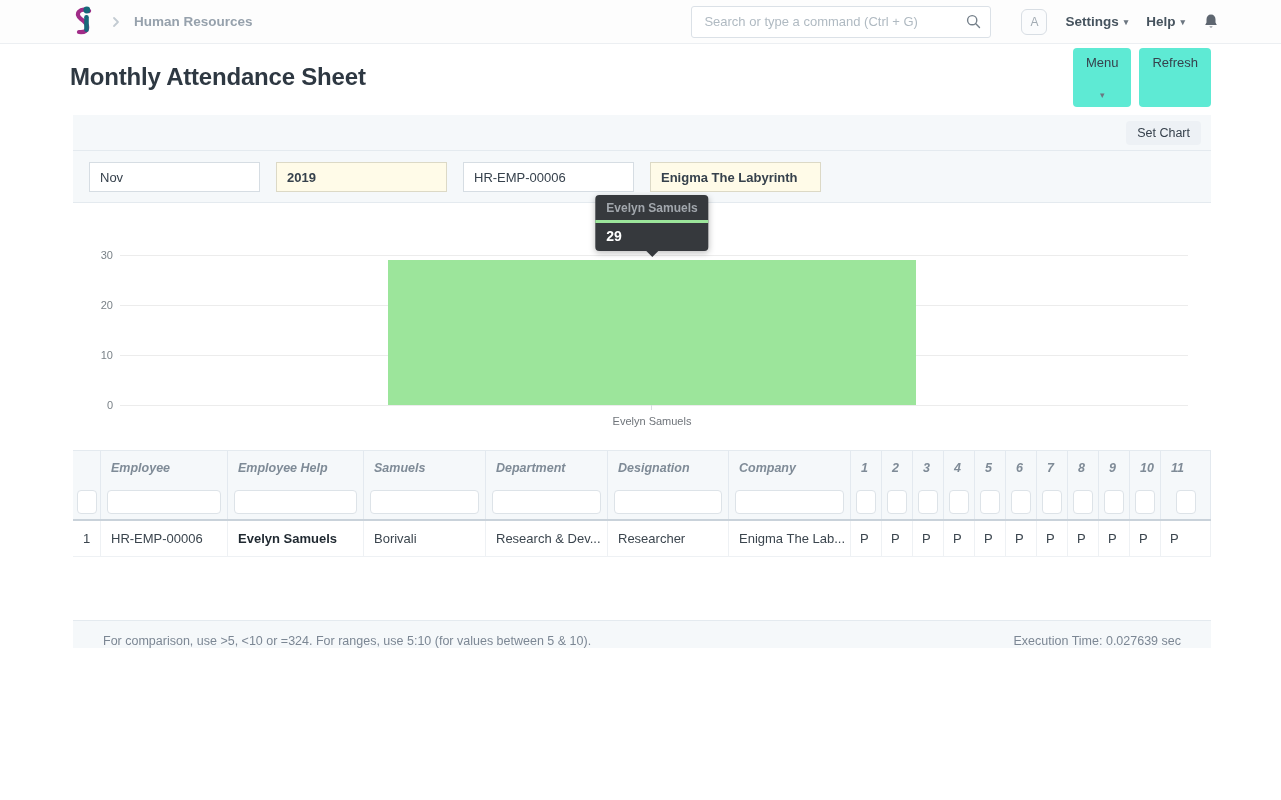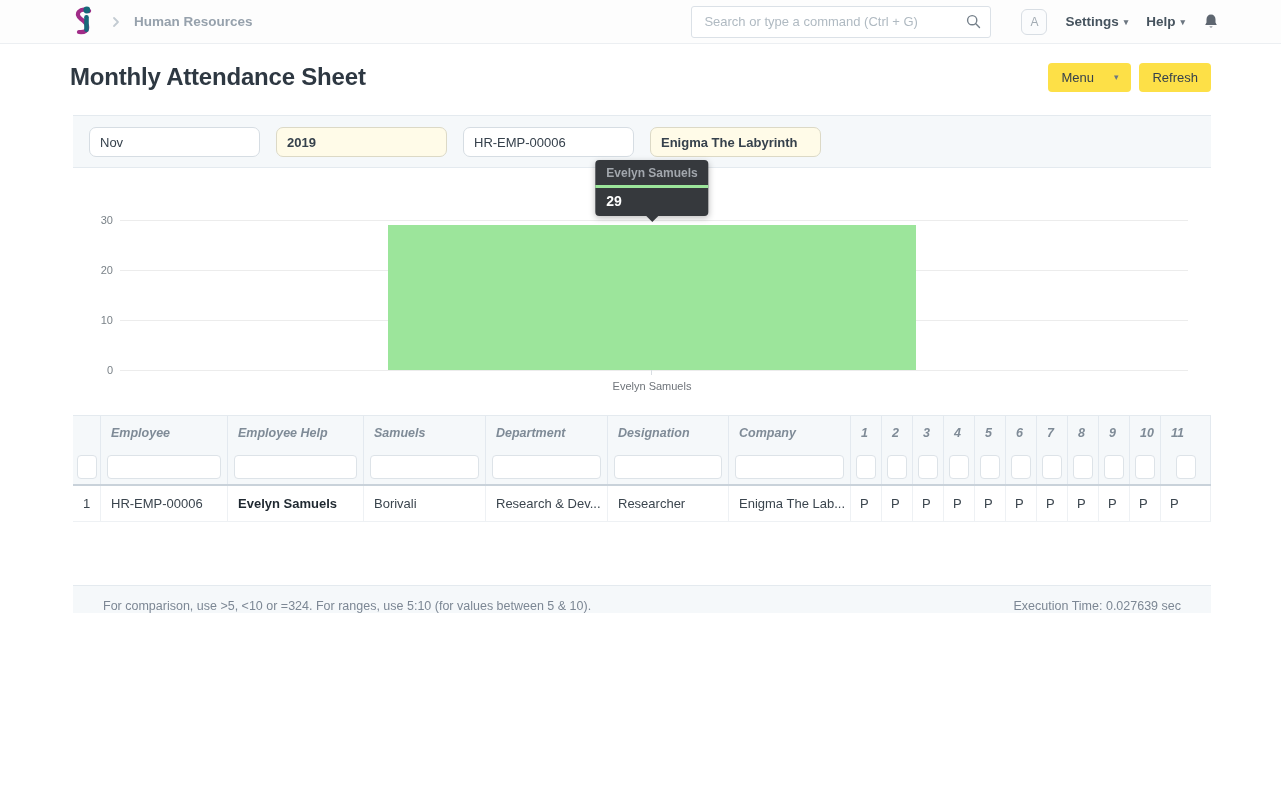--- a/index.html
+++ b/index.html
@@ -23,34 +23,34 @@
     background:#fbfcfd; color:#a2abb3; font-size:12px; display:flex;
     align-items:center; justify-content:center; }
   .nav-item { font-weight:700; font-size:13.5px; color:#46535e; cursor:pointer;
     display:flex; align-items:center; gap:5px; }
   .caret { font-size:9px; color:#6c7680; }
 
   
   .page-head { height:66px; display:flex; align-items:center; padding:0 70px; background:#fff; }
   .page-title { font-size:24px; font-weight:700; color:#2e3842; letter-spacing:-0.2px; }
   .head-actions { margin-left:auto; display:flex; gap:8px; }
-  .btn { background:#fde047; border:none; border-radius:4px; padding:7px 13px;
+  .btn { background:#5eead4; border:none; border-radius:4px; padding:7px 13px;
     font-size:13px; color:#36414c; font-family:"Liberation Sans", sans-serif;
-    cursor:pointer; display:flex; align-items:center; gap:20px; }
+    cursor:pointer; display:flex; align-items:center; gap:20px;flex-direction:column; }
 
   
   .report { width:1138px; margin:5px 0 0 73px; }
   .toolbar-row { height:35px; background:#f5f8fa; display:flex; align-items:center;
     justify-content:flex-end; padding:0 10px; }
   .btn-small { background:#edf1f5; border:none; border-radius:4px; padding:5px 11px;
     font-size:12.5px; color:#36414c; font-family:"Liberation Sans", sans-serif; cursor:pointer; }
 
   .filter-row { background:#f5f8fa; border-top:1px solid #e4eaef; border-bottom:1px solid #e4eaef;
     padding:11px 16px; display:flex; gap:16px; height:53px; }
-  .filter-input { width:171px; height:30px; border:1px solid #d6dde3; border-radius:7px;
+  .filter-input { width:171px; height:30px; border:1px solid #d6dde3; border-radius:0;
     background:#fff; padding:0 10px; font-size:13px; color:#36414c;
     font-family:"Liberation Sans", sans-serif; outline:none; }
   .filter-input.applied { background:#fffbe8; font-weight:700; border-color:#dcd9c6; }
 
   
   .chart-section { position:relative; background:#fff; height:247px; }
   .chart-title { position:absolute; left:20px; top:13px; font-size:12.8px; color:#74808b; }
   .gridline { position:absolute; left:47px; width:1068px; height:1px; background:#ececec; }
   .ytick { position:absolute; left:4px; width:36px; text-align:right; font-size:11px; color:#7a8288; }
   .bar { position:absolute; left:315px; width:528px; }
@@ -146,20 +146,23 @@
     <button class="btn">
       <span>Menu</span>
       <span class="caret">▾</span>
     </button>
     <button class="btn">Refresh</button>
   </div>
 </div>
 
 <div class="report">
 
+  <div class="toolbar-row">
+    <button class="btn-small">Set Chart</button>
+  </div>
 
   <div class="filter-row">
       <input class="filter-input" value="Nov" style="">
       <input class="filter-input applied" value="2019" style="">
       <input class="filter-input" value="HR-EMP-00006" style="">
       <input class="filter-input applied" value="Enigma The Labyrinth" style="">
     </div>
 
   <div class="chart-section">
     <div>

